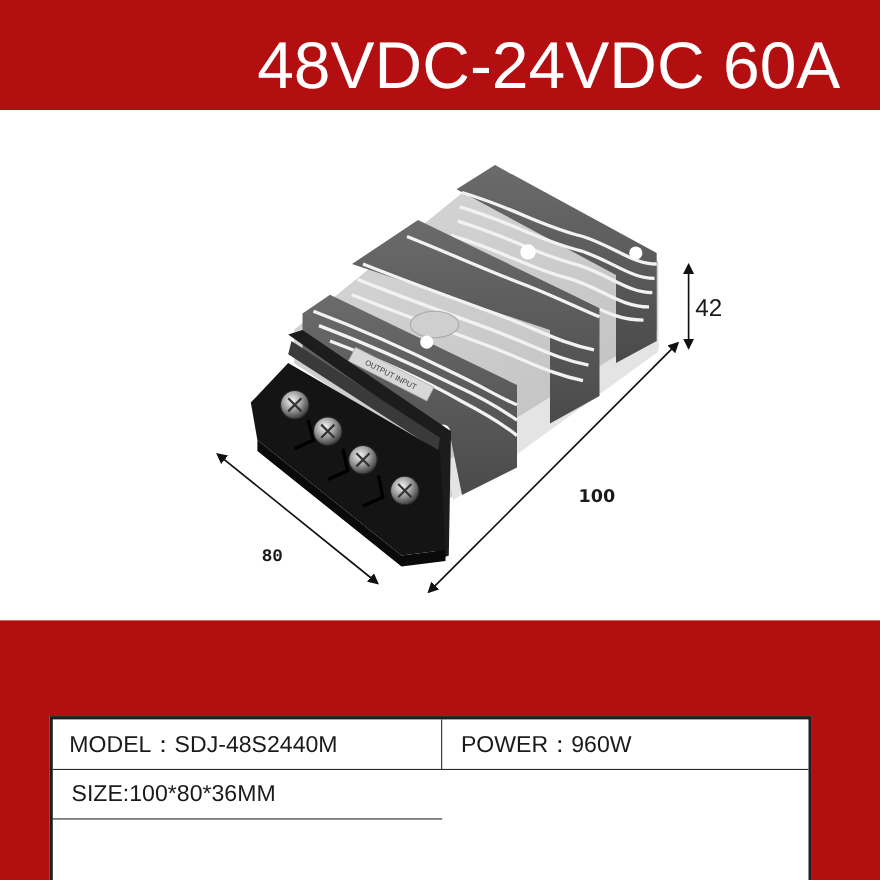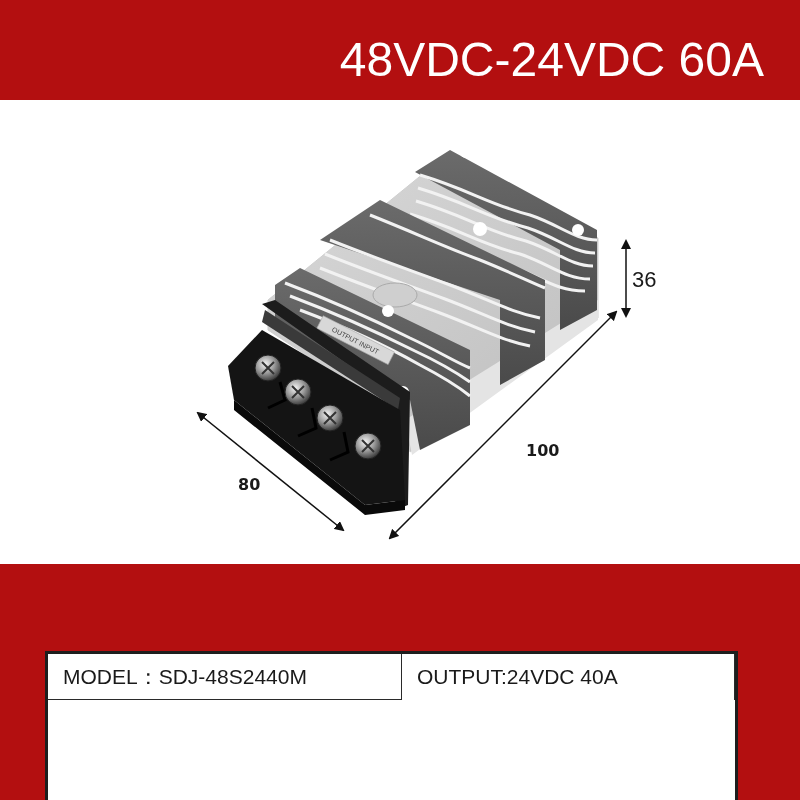--- a/index.html
+++ b/index.html
@@ -7,21 +7,21 @@
     width: 800px; height: 800px; position: relative; overflow: hidden;
     background: #ffffff;
     font-family: "Liberation Sans", sans-serif;
   }
   .top-band {
     position: absolute; left: 0; top: 0; width: 800px; height: 100px;
     background: #B30F10;
   }
   .title {
     position: absolute; right: 36px; top: 30px;
-    color: #ffffff; font-size: 48px; line-height: 60px;
+    color: #ffffff; font-size: 60px; line-height: 60px;
     font-family: "Liberation Sans", sans-serif; letter-spacing: 0px;
     white-space: nowrap;
   }
   .product-area {
     position: absolute; left: 0; top: 100px; width: 800px; height: 464px;
   }
   .product-area svg { position: absolute; left: 0; top: 0; }
   .dim-label {
     position: absolute; font-family: "DejaVu Sans", sans-serif;
     font-weight: bold; color: #1a1a1a; font-size: 16px; line-height: 26px;
@@ -147,23 +147,24 @@
         <circle cx="368" cy="446" r="13" fill="url(#screwGrad)" stroke="#222" stroke-width="1"></circle>
         <path d="M362,440 L374,452 M374,440 L362,452" stroke="#333" stroke-width="2"></path>
       </g>
     </g>
 
     <line x1="198" y1="413" x2="343" y2="530" stroke="#111" stroke-width="1.5" marker-start="url(#arrowStart)" marker-end="url(#arrowEnd)"></line>
     <line x1="390" y1="538" x2="616" y2="312" stroke="#111" stroke-width="1.5" marker-start="url(#arrowStart)" marker-end="url(#arrowEnd)"></line>
     <line x1="626" y1="241" x2="626" y2="316" stroke="#111" stroke-width="1.5" marker-start="url(#arrowStart)" marker-end="url(#arrowEnd)"></line>
   </svg>
 
-  <div class="dim-label" style="left:238px; top:372px;">80</div>
+  <div class="dim-label" style="left:238px; top:393px;font-family:Liberation Mono, monospace;">80</div>
   <div class="dim-label" style="left:526px; top:338px;">100</div>
-  <div class="dim-label v" style="left:632px; top:167px;">36</div>
+  <div class="dim-label v" style="left:632px; top:167px;">42</div>
 </div>
 
 <div class="bottom-band"></div>
 
 <div class="spec-table">
   <div class="cell left">MODEL：SDJ-48S2440M</div>
-  <div class="cell left last">OUTPUT:24VDC 40A</div>
+  <div class="cell right">POWER：960W</div>
+  <div class="cell right">SIZE:100*80*36MM</div>
 </div>
 
 </body></html>

